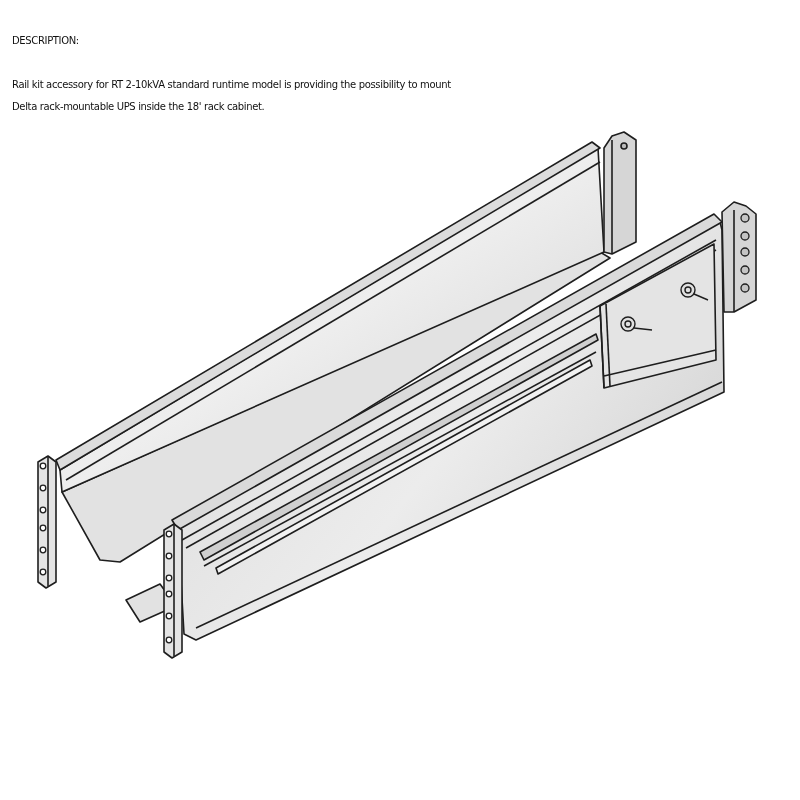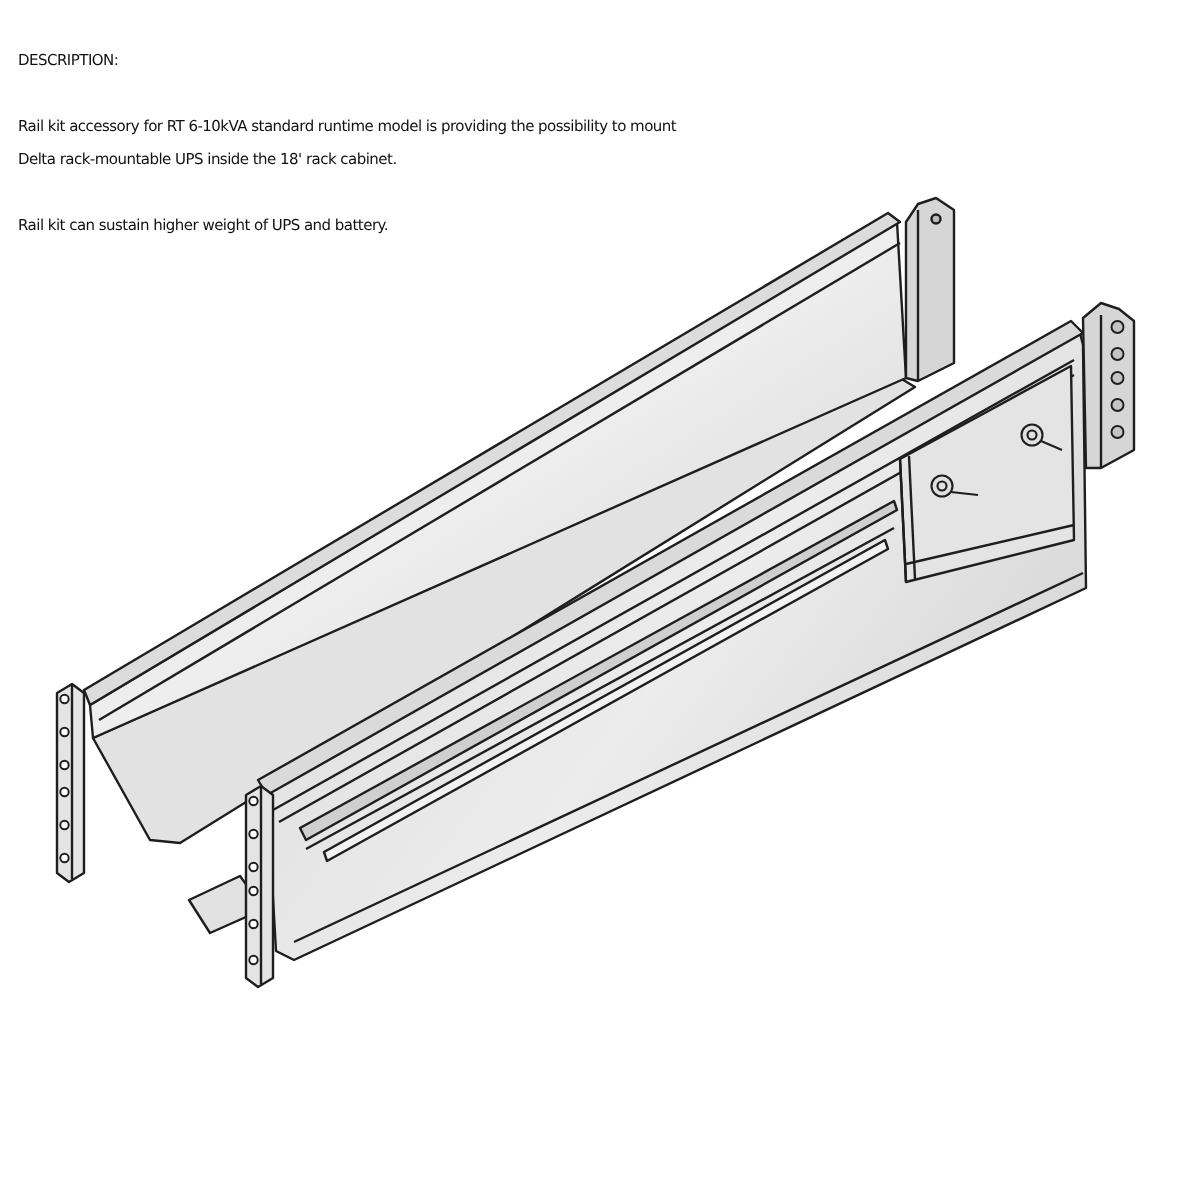--- a/index.html
+++ b/index.html
@@ -10,24 +10,23 @@
     .text-block p { margin: 0; }
     .gap { height: 22px; }
     #illustration { position: absolute; left: 0; top: 0; }
   </style>
 </head>
 <body>
 
 <div class="text-block">
   <p>DESCRIPTION:</p>
   <div class="gap"></div>
-  <p>Rail kit accessory for RT 6-10kVA standard runtime model is providing the possibility to mount</p>
+  <p>Rail kit accessory for RT 2-10kVA standard runtime model is providing the possibility to mount</p>
   <p>Delta rack-mountable UPS inside the 18' rack cabinet.</p>
   <div class="gap"></div>
-  <p>Rail kit can sustain higher weight of UPS and battery.</p>
 </div>
 
 <svg id="illustration" width="800" height="800" viewBox="0 0 800 800">
   <defs>
     <linearGradient id="gPanel" x1="0" y1="0" x2="1" y2="1">
       <stop offset="0" stop-color="#d6d6d6"></stop>
       <stop offset="0.5" stop-color="#eeeeee"></stop>
       <stop offset="1" stop-color="#cfcfcf"></stop>
     </linearGradient>
     <linearGradient id="gPanel2" x1="0" y1="0" x2="1" y2="0.6">

